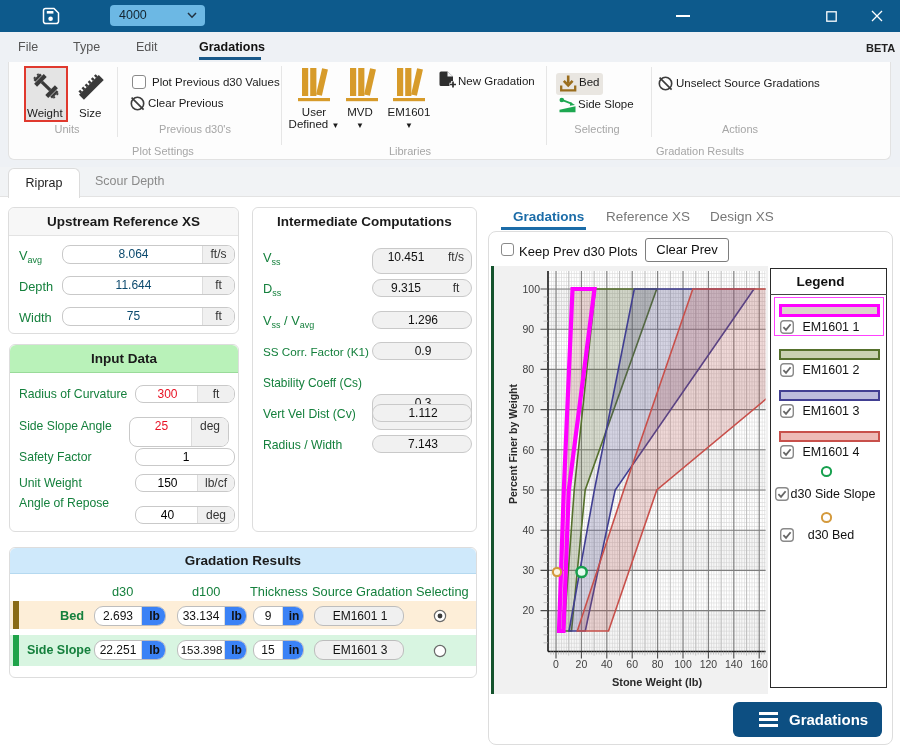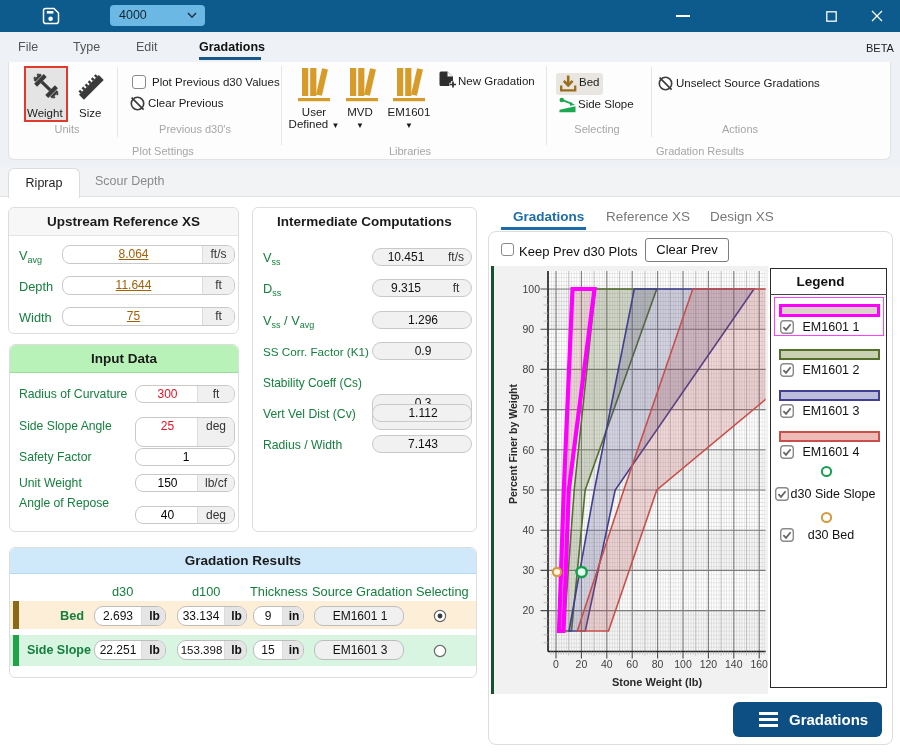--- a/index.html
+++ b/index.html
@@ -24,27 +24,27 @@
 #tabrow { position:absolute; left:0; top:167px; width:900px; height:30px; background:#f1f3f5; border-bottom:1px solid #e3e3e3; }
 #tab-riprap { position:absolute; left:8px; top:168px; width:72px; height:30px; background:#fff; border:1px solid #dcdcdc; border-bottom:none; border-radius:6px 6px 0 0; font-size:12.5px; color:#222; text-align:center; line-height:28px; z-index:3; }
 #tab-scour { position:absolute; left:95px; top:174px; font-size:12.5px; color:#8a8a8a; z-index:3; }
 
 .panel { position:absolute; background:#fff; border:1px solid #ddd; border-radius:6px; }
 .phead { position:absolute; left:0; top:0; width:100%; border-bottom:1px solid #e3e3e3; border-radius:6px 6px 0 0; font-weight:bold; font-size:13.5px; color:#1b1b1b; text-align:center; }
 .flabel { position:absolute; font-size:12.8px; color:#15803d; }
 .fbox { position:absolute; border:1px solid #c9c9c9; border-radius:8px; background:#fff; font-size:12px; overflow:hidden; }
 .fbox .val { position:absolute; left:0; top:0; bottom:0; text-align:center; }
 .fbox .unit { position:absolute; right:0; top:0; bottom:0; background:#f0f0f0; border-left:1px solid #dcdcdc; color:#333; text-align:center; }
-.green { color:#a16207;text-decoration:underline; }
+.green { color:#0c4a6e; }
 .red { color:#e81123; }
 
 .rbox { position:absolute; border:1px solid #c9c9c9; border-radius:9px; background:#f1f1f1; font-size:12px; color:#111; }
 
 .gbox { position:absolute; border:1px solid #bdbdbd; border-radius:9px; background:#fff; font-size:12px; color:#111; overflow:hidden; }
-.gunit { position:absolute; top:0; bottom:0; background:#e5e5e5; border-left:1px solid #dcdcdc; font-weight:bold; text-align:center; }
+.gunit { position:absolute; top:0; bottom:0; background:#3b82f6; border-left:1px solid #dcdcdc; font-weight:bold; text-align:center; }
 
 .cb { position:absolute; background:#fff; border:1.4px solid #8a8a8a; border-radius:3px; }
 
 #rcard { position:absolute; left:488px; top:231px; width:405px; height:514px; background:#fff; border:1px solid #ddd; border-radius:8px; }
 #legend { position:absolute; left:770px; top:268px; width:117px; height:420px; background:#fff; border:1.6px solid #2a2a2a; }
 .ltxt { position:absolute; font-size:12.5px; color:#111; width:100%; text-align:center; }
 #gradbtn { position:absolute; left:733px; top:702px; width:149px; height:35px; background:#0d4f82; border-radius:6px; color:#fff; }
 </style>
 </head>
 <body>
@@ -71,21 +71,21 @@
         <path d="M1 1 L11 11 M11 1 L1 11" stroke="#fff" stroke-width="1.3"></path>
       </svg>
   </div>
 
   <div id="menubar">
     <div class="m" style="left:18px">File</div>
     <div class="m" style="left:73px">Type</div>
     <div class="m" style="left:136px">Edit</div>
     <div class="m" style="left:199px;color:#111;font-weight:bold">Gradations</div>
     <div class="abs" style="left:199px;top:25px;width:62px;height:3px;background:#19598a"></div>
-    <div class="m" style="left:866px;color:#222;font-weight:normal;font-size:11px;top:10px">BETA</div>
+    <div class="m" style="left:866px;color:#222;font-weight:bold;font-size:11px;top:10px">BETA</div>
   </div>
 
   <div id="ribbonwrap">
     <div id="ribbon"></div>
 
     <div class="abs" style="left:24px;top:4px;width:44px;height:56px;background:#e4e4e4;border:2px solid #e0392e"></div>
     <svg class="abs" style="left:31px;top:9px" width="30" height="30" viewBox="0 0 30 30">
       <g transform="rotate(45 15 15)" fill="#3a3a3a">
         <rect x="9" y="13.4" width="12" height="3.2"></rect>
         <rect x="5" y="8.2" width="4.2" height="13.6"></rect>
@@ -212,21 +212,21 @@
   </div>
   <div class="flabel" style="left:19px;top:387px;font-size:12.2px">Radius of Curvature</div>
   <div class="flabel" style="left:19px;top:419px;font-size:12.2px">Side Slope Angle</div>
   <div class="flabel" style="left:19px;top:450px;font-size:12.2px">Safety Factor</div>
   <div class="flabel" style="left:19px;top:476px;font-size:12.2px">Unit Weight</div>
   <div class="flabel" style="left:19px;top:496px;font-size:12.2px">Angle of Repose</div>
   <div class="fbox" style="left:135px;top:385px;width:100px;height:18px">
       <span class="val red" style="width:63px;line-height:16px">300</span>
       <span class="unit" style="width:37px;line-height:16px">ft</span>
     </div>
-  <div class="fbox" style="left:135px;top:417px;width:100px;height:30px">
+  <div class="fbox" style="left:129px;top:417px;width:100px;height:30px">
       <span class="val red" style="width:63px;line-height:16px">25</span>
       <span class="unit" style="width:37px;line-height:16px">deg</span>
     </div>
   <div class="fbox" style="left:135px;top:448px;width:100px;height:18px">
       <span class="val" style="width:100px;line-height:16px">1</span>
     </div>
   <div class="fbox" style="left:135px;top:474px;width:100px;height:18px">
       <span class="val" style="width:63px;line-height:16px">150</span>
       <span class="unit" style="width:37px;line-height:16px">lb/cf</span>
     </div>
@@ -238,21 +238,21 @@
   <div class="panel" style="left:252px;top:207px;width:225px;height:325px">
     <div class="phead" style="height:28px;line-height:28px;background:#fff;border-bottom:none">Intermediate Computations</div>
   </div>
   <div class="flabel" style="left:263px;top:250px">V<span style="font-size:9px;vertical-align:-3px">ss</span></div>
   <div class="flabel" style="left:263px;top:281px">D<span style="font-size:9px;vertical-align:-3px">ss</span></div>
   <div class="flabel" style="left:263px;top:313px">V<span style="font-size:9px;vertical-align:-3px">ss</span> / V<span style="font-size:9px;vertical-align:-3px">avg</span></div>
   <div class="flabel" style="left:263px;top:345px;font-size:11.7px">SS Corr. Factor (K1)</div>
   <div class="flabel" style="left:263px;top:376px;font-size:11.9px">Stability Coeff (Cs)</div>
   <div class="flabel" style="left:263px;top:407px;font-size:12.2px">Vert Vel Dist (Cv)</div>
   <div class="flabel" style="left:263px;top:438px;font-size:12.2px">Radius / Width</div>
-  <div class="rbox" style="left:372px;top:248px;width:100px;height:18px">
+  <div class="rbox" style="left:372px;top:248px;width:100px;height:26px">
       <span class="abs" style="width:66px;text-align:center;line-height:16px">10.451</span>
       <span class="abs" style="left:68px;width:30px;text-align:center;line-height:16px;color:#333">ft/s</span>
     </div>
   <div class="rbox" style="left:372px;top:279px;width:100px;height:18px">
       <span class="abs" style="width:66px;text-align:center;line-height:16px">9.315</span>
       <span class="abs" style="left:68px;width:30px;text-align:center;line-height:16px;color:#333">ft</span>
     </div>
   <div class="rbox" style="left:372px;top:311px;width:100px;height:18px">
       <span class="abs" style="width:100px;text-align:center;line-height:16px">1.296</span>
     </div>

